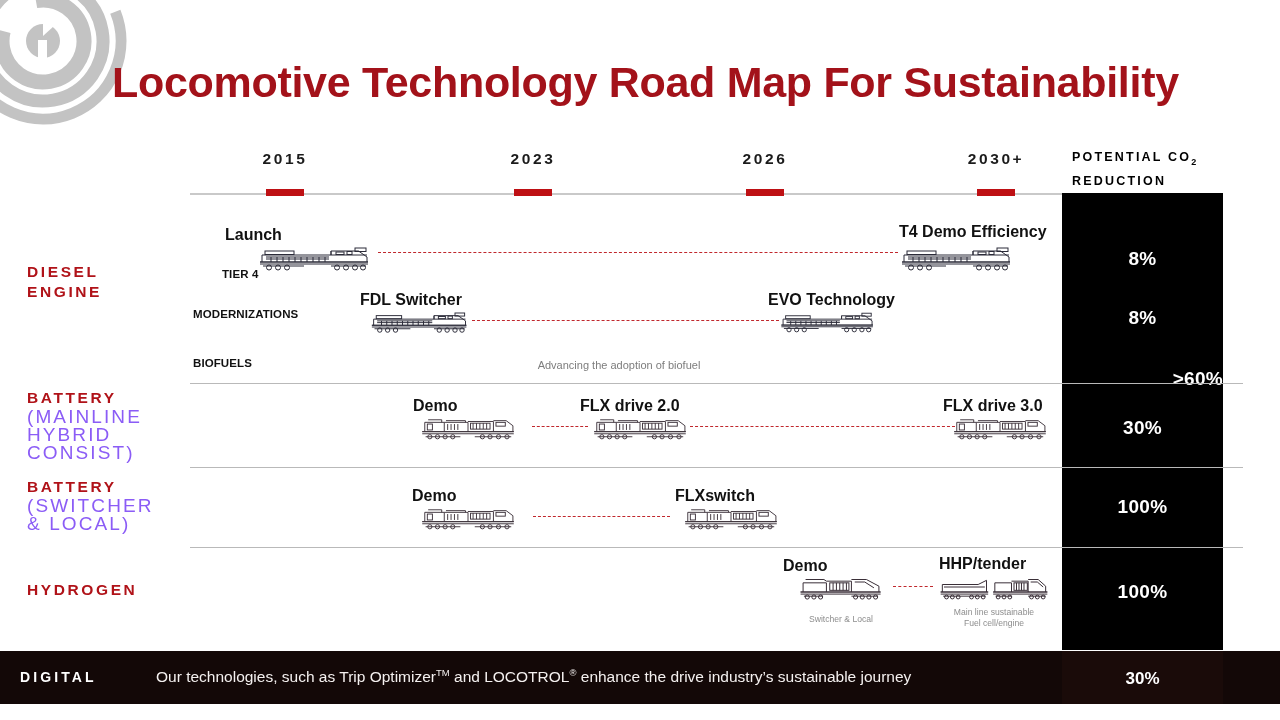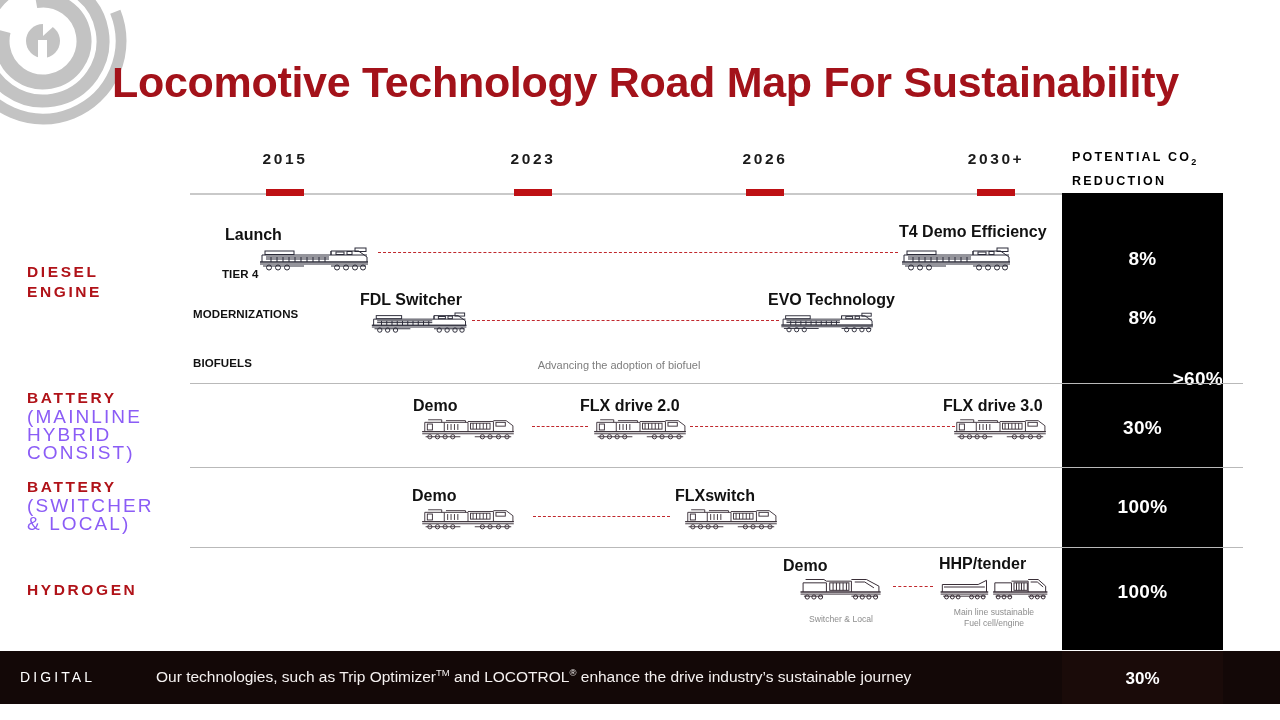--- a/index.html
+++ b/index.html
@@ -50,21 +50,21 @@
   .mlabel{position:absolute;font-size:16px;font-weight:bold;color:#111;white-space:nowrap;}
   .mcaption{position:absolute;font-size:8.6px;color:#8d8d8d;text-align:center;white-space:nowrap;line-height:11px;}
   .annot{position:absolute;font-size:11px;color:#7d7d7d;text-align:center;white-space:nowrap;}
   
   .dash{position:absolute;height:0;border-top:1.4px dashed #C0282D;}
   
   .loco{position:absolute;}
   .loco svg{display:block;}
   
   #digital-bar{position:absolute;left:0;top:651px;width:1280px;height:53px;background:#130807;}
-  #digital-label{position:absolute;left:20px;top:669px;font-size:14px;font-weight:normal;color:#fff;letter-spacing:3.1px;}
+  #digital-label{position:absolute;left:20px;top:669px;font-size:14px;font-weight:bold;color:#fff;letter-spacing:3.1px;}
   #digital-text{position:absolute;left:156px;top:667px;font-size:15.5px;color:#f4f0ef;white-space:nowrap;}
   #digital-text sup{font-size:9.5px;}
   #digital-val{position:absolute;left:1062px;top:669px;width:161px;text-align:center;font-size:17px;font-weight:bold;color:#fff;}
   #digital-col-shade{position:absolute;left:1062px;top:651px;width:161px;height:53px;background:#1a0b09;}
 </style>
 </head>
 <body>
 
 <div id="logo">
   <svg viewBox="0 0 170 170" width="170" height="170" aria-hidden="true">

